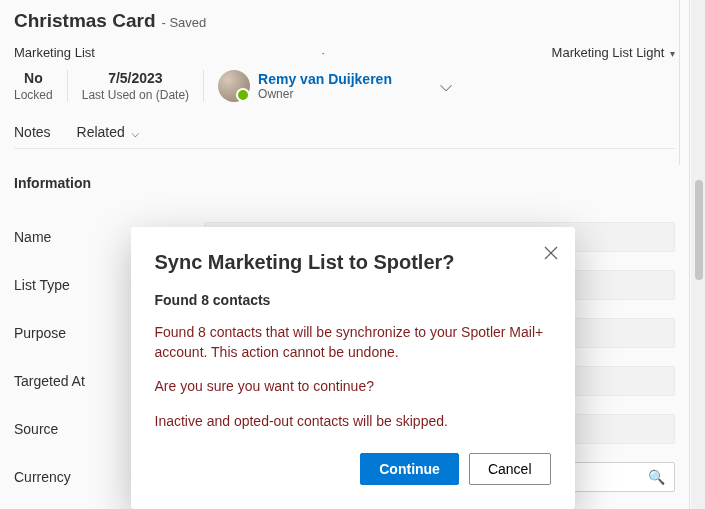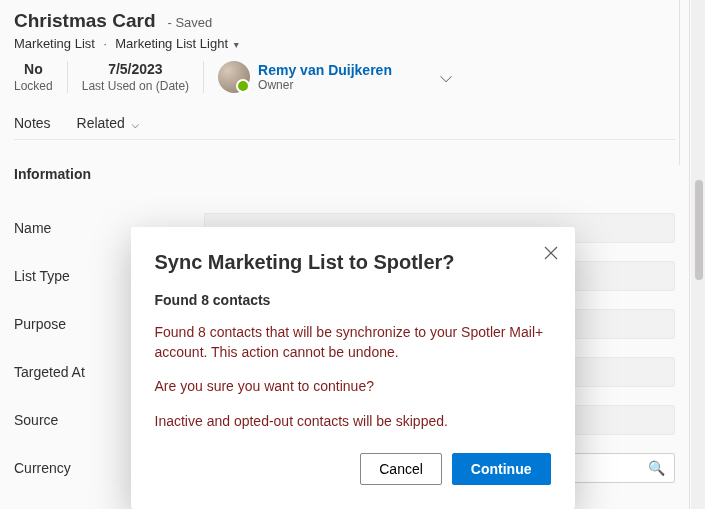--- a/index.html
+++ b/index.html
@@ -12,24 +12,24 @@
     position: relative;
     color: #323130;
   }
   .page {
     padding: 10px 14px;
     width: 690px;
     height: 509px;
     position: relative;
     border-right: 1px solid #e1e1e1;
   }
-  .titlebar { display:flex; align-items:baseline; gap:12px; }
+  .titlebar { display:flex; align-items:baseline; gap:6px; }
   .title { font-size: 19px; font-weight:600; }
   .saved { font-size: 13px; color:#605e5c; }
-  .subtitle { margin-top:4px; font-size:13px; color:#323130; display:flex; align-items:center; gap:6px;}
+  .subtitle { margin-top:13px; font-size:13px; color:#323130; display:flex; align-items:center; gap:6px;justify-content:space-between;}
   .subtitle .dot::before { content:"·"; color:#605e5c; margin:0 2px;}
   .chev { font-size:10px; color:#605e5c; margin-left:2px;}
   .header-row { display:flex; margin-top:10px; gap:0; align-items:flex-start;}
   .hcell { padding:0 14px 0 0; border-right:1px solid #e1e1e1; margin-right:14px;}
   .hcell:last-child { border-right:none;}
   .hval { font-size:14px; font-weight:600; color:#323130;text-align:center;}
   .hlab { font-size:12px; color:#605e5c; margin-top:2px;}
   .owner { display:flex; align-items:center; gap:8px;}
   .avatar {
     width:32px; height:32px; border-radius:50%;
@@ -200,17 +200,17 @@
           <line x1="1" y1="1" x2="13" y2="13" stroke="#605e5c" stroke-width="1.2"></line>
           <line x1="13" y1="1" x2="1" y2="13" stroke="#605e5c" stroke-width="1.2"></line>
         </svg>
     </div>
     <h1>Sync Marketing List to Spotler?</h1>
     <h2>Found 8 contacts</h2>
     <p>Found 8 contacts that will be synchronize to your Spotler Mail+ account. This action cannot be undone.</p>
     <p>Are you sure you want to continue?</p>
     <p>Inactive and opted-out contacts will be skipped.</p>
     <div class="modal-actions">
+      <button class="btn primary">Continue</button>
       <button class="btn">Cancel</button>
-      <button class="btn primary">Continue</button>
     </div>
   </div>
 </div>
 
 </body></html>

